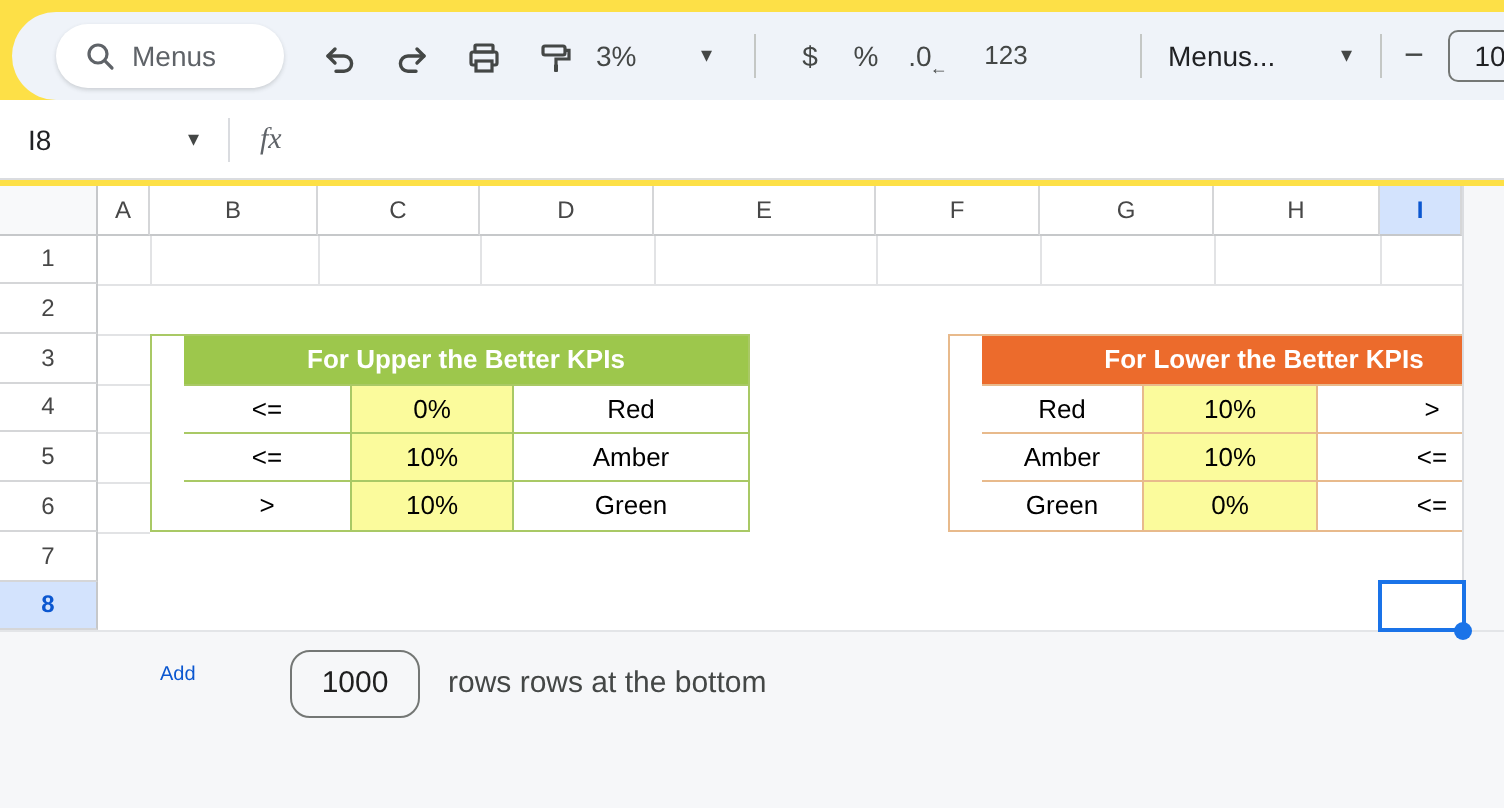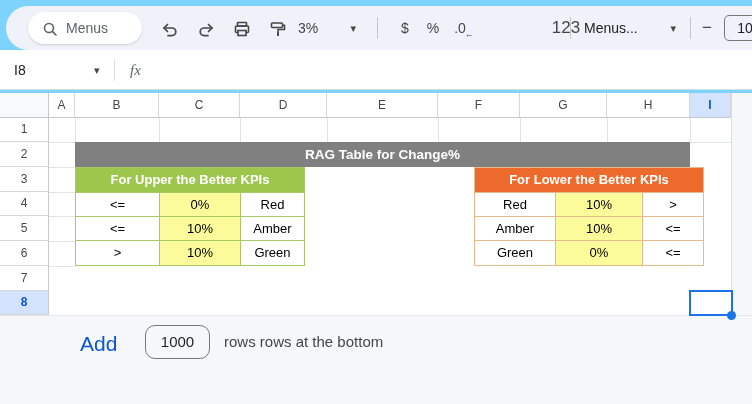--- a/index.html
+++ b/index.html
@@ -1,16 +1,16 @@
 <!DOCTYPE html>
 <html style="--toolbar-bg: #eff3f9; --canvas-bg: #f6f7f9; --gridline: #e2e3e5; --gray-header: #808080; --green-header: #9DC74C; --orange-header: #EC6B2C; --yellow-cell: #FBFB9C; --green-border: #A9C965; --orange-border: #E8BA8C; --selection-blue: #1A73E8; --selected-header-bg: #D3E3FD; --selected-header-text: #0B57D0; --link-blue: #0B57D0; --icon-gray: #444746; --text-dark: #202124; --text-gray: #5F6368;"><head>
 <meta charset="utf-8">
 <style>
   html,body{margin:0;padding:0;}
-  #app{position:relative;width:752px;height:404px;background:#7dd3fc;overflow:hidden;
+  #app{position:relative;width:752px;height:404px;background:#fde047;overflow:hidden;
        font-family:"Liberation Sans",sans-serif;-webkit-font-smoothing:antialiased;}
   .abs{position:absolute;}
 
   
   .toolbar{left:6px;top:6px;width:746px;height:44px;background:var(--toolbar-bg);
            border-radius:22px 0 0 22px;}
   .tb-item{position:absolute;top:0;height:44px;line-height:44px;color:var(--icon-gray);
            font-size:14px;text-align:center;cursor:default;}
   .tb-icon svg{vertical-align:middle;}
   .pill{position:absolute;left:22px;top:6px;width:114px;height:32px;background:#fff;
@@ -45,21 +45,21 @@
   .hdr-sel{background:var(--selected-header-bg)!important;color:var(--selected-header-text)!important;font-weight:bold;}
 
   .sheet-bg{left:49px;top:118px;width:682px;height:197px;background:#fff;}
   .gl{position:absolute;background:var(--gridline);}
   .canvas-right{left:731px;top:93px;width:21px;height:222px;background:var(--canvas-bg);border-left:1px solid #dadce0;box-sizing:border-box;}
   .canvas-bottom{left:0;top:315px;width:752px;height:89px;background:var(--canvas-bg);border-top:1px solid #e3e5e8;box-sizing:border-box;}
 
   
   .rag-title{left:75px;top:142px;width:615px;height:25px;background:var(--gray-header);
              color:#fff;font-weight:bold;font-size:13.5px;text-align:center;line-height:25px;}
-  .rag-table{position:absolute;top:167px;width:230px;height:99px;box-sizing:border-box;border:1px solid;}
+  .rag-table{position:absolute;top:167px;width:300px;height:99px;box-sizing:border-box;border:1px solid;padding-left:16px;}
   .t-upper{left:75px;border-color:var(--green-border);}
   .t-lower{left:438px;border-color:var(--orange-border);margin-left:36px;}
   .rag-header{height:25px;line-height:24px;text-align:center;color:#fff;font-weight:bold;font-size:13px;
               box-sizing:border-box;border-bottom:1px solid;}
   .t-upper .rag-header{background:var(--green-header);border-color:var(--green-border);}
   .t-lower .rag-header{background:var(--orange-header);border-color:var(--orange-border);}
   .rag-row{display:flex;height:24px;}
   .rag-row.mid{height:24px;}
   .rag-cell{box-sizing:border-box;border-right:1px solid;border-bottom:1px solid;text-align:center;
             line-height:23px;font-size:13px;color:#000;background:#fff;}
@@ -70,21 +70,21 @@
   .t-upper .c1{width:84px;} .t-upper .c2{width:81px;} .t-upper .c3{flex:1;}
   .t-lower .c1{width:81px;} .t-lower .c2{width:87px;} .t-lower .c3{flex:1;}
   .yellow{background:var(--yellow-cell)!important;}
 
   
   .sel-box{left:689px;top:290px;width:44px;height:26px;border:2px solid var(--selection-blue);
            box-sizing:border-box;background:transparent;}
   .fill-handle{left:727px;top:311px;width:9px;height:9px;border-radius:50%;background:var(--selection-blue);}
 
   
-  .add-link{left:80px;top:332px;font-size:21px;color:var(--link-blue);cursor:pointer;}
+  .add-link{left:80px;top:332px;font-size:10px;color:var(--link-blue);cursor:pointer;}
   .rows-input{left:145px;top:325px;width:65px;height:34px;border:1px solid #747775;border-radius:10px;
               box-sizing:border-box;text-align:center;line-height:32px;font-size:15px;color:#1f1f1f;}
   .rows-suffix{left:224px;top:333px;font-size:15px;color:var(--icon-gray);}
 </style>
 </head>
 <body>
 
 <div id="app">
 
   <div class="abs toolbar">
@@ -128,21 +128,21 @@
     <span class="tb-item flexsb" style="left:290px;width:62px;padding:0 2px;box-sizing:border-box;">
       <span>3%</span>
       <span class="caret">▾</span>
     </span>
 
     <span class="vdiv" style="left:371px;"></span>
 
     <span class="tb-item" style="left:384px;width:30px;">$</span>
     <span class="tb-item" style="left:412px;width:30px;">%</span>
     <span class="tb-item" style="left:442px;width:32px;"><span>.0</span><span class="dec-arrow">←</span></span>
-    <span class="tb-item" style="left:543px;width:34px;font-size:17px;">123</span>
+    <span class="tb-item" style="left:480px;width:34px;font-size:13px;">123</span>
 
     <span class="vdiv" style="left:564px;"></span>
 
     <span class="tb-item flexsb" style="left:578px;width:92px;color:var(--text-dark);">
       <span>Menus...</span>
       <span class="caret">▾</span>
     </span>
 
     <span class="vdiv" style="left:684px;"></span>
 
@@ -189,21 +189,20 @@
   <div class="gl" style="left:607px;top:118px;width:1px;height:24px;"></div>
   <div class="gl" style="left:690px;top:118px;width:1px;height:24px;"></div>
 
   <div class="gl" style="left:49px;top:142px;width:682px;height:1px;"></div>
   <div class="gl" style="left:49px;top:167px;width:26px;height:1px;"></div>
   <div class="gl" style="left:49px;top:192px;width:26px;height:1px;"></div>
   <div class="gl" style="left:49px;top:216px;width:26px;height:1px;"></div>
   <div class="gl" style="left:49px;top:241px;width:26px;height:1px;"></div>
   <div class="gl" style="left:49px;top:266px;width:26px;height:1px;"></div>
 
-  <div class="abs rag-title">RAG Table for Change%</div>
 
   <div class="rag-table t-upper">
     <div class="rag-header">For Upper the Better KPIs</div>
     <div class="rag-row">
       <div class="rag-cell c1">&lt;=</div>
       <div class="rag-cell c2 yellow">0%</div>
       <div class="rag-cell c3 last">Red</div>
     </div>
     <div class="rag-row mid">
       <div class="rag-cell c1">&lt;=</div>

